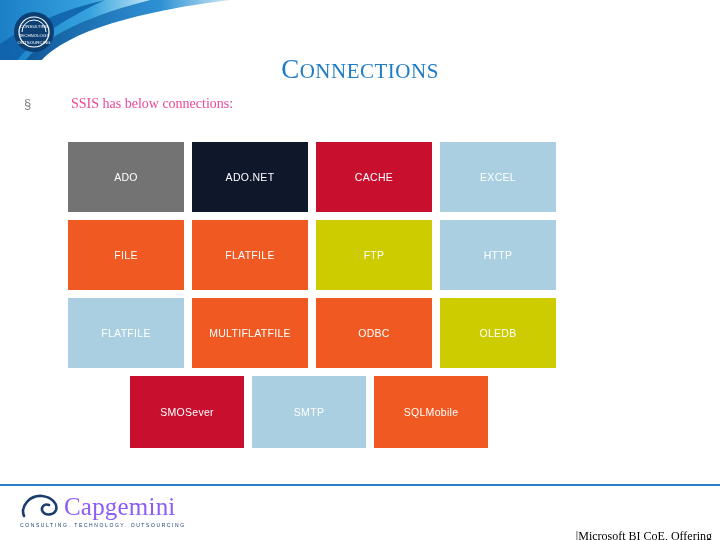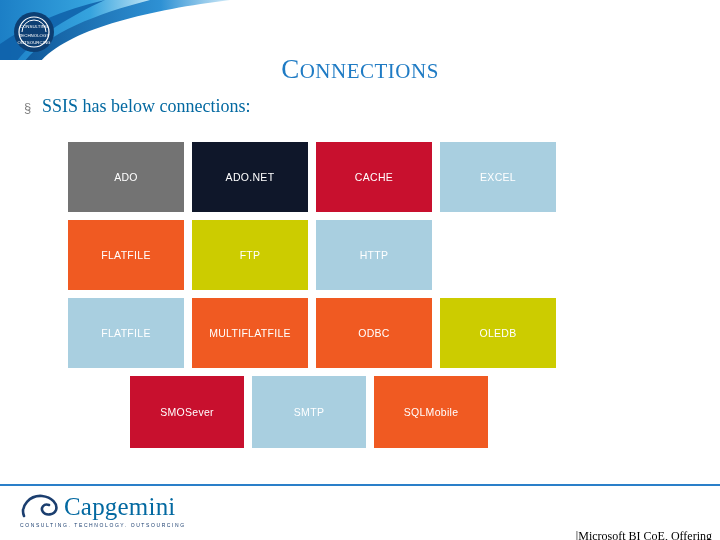--- a/index.html
+++ b/index.html
@@ -52,22 +52,23 @@
     align-items: baseline;
     font-family: "Liberation Serif", serif;
   }
   .bullet-mark {
     color: #7F7F7F;
     font-size: 13px;
     width: 18px;
     font-family: "Liberation Sans", sans-serif;
   }
   .bullet-text {
-    color: #0369a1;
-    font-size: 18px;
+    color: #ec4899;
+    font-size: 14px;
+    margin-left: 29px;
   }
 
   
   .tile-grid {
     position: absolute;
     top: 142px;
     left: 68px;
     width: 584px;
   }
   .tile-row {
@@ -118,21 +119,21 @@
   .logo-wrap {
     position: absolute;
     left: 14px;
     top: 492px;
     width: 260px;
     height: 44px;
   }
   .logo-text {
     font-family: "Liberation Serif", serif;
     font-size: 25px;
-    color: #0369a1;
+    color: #8b5cf6;
     letter-spacing: 0.2px;
     line-height: 1;
     position: absolute;
     left: 50px;
     top: 2px;
     font-weight: normal;
   }
   .logo-tag {
     position: absolute;
     left: 6px;
@@ -192,20 +193,21 @@
 <div class="tile-grid">
 
   <div class="tile-row">
     <div class="tile" style="background:#737373">ADO</div>
     <div class="tile" style="background:#0f172a">ADO.NET</div>
     <div class="tile" style="background:#C8102E">CACHE</div>
     <div class="tile" style="background:#A9CFE0">EXCEL</div>
   </div>
 
   <div class="tile-row">
+    <div class="tile" style="background:#F05A22">FILE</div>
     <div class="tile" style="background:#F05A22">FLATFILE</div>
     <div class="tile" style="background:#CCCC00">FTP</div>
     <div class="tile" style="background:#A9CFE0">HTTP</div>
   </div>
 
   <div class="tile-row">
     <div class="tile" style="background:#A9CFE0">FLATFILE</div>
     <div class="tile" style="background:#F05A22">MULTIFLATFILE</div>
     <div class="tile" style="background:#F05A22">ODBC</div>
     <div class="tile" style="background:#CCCC00">OLEDB</div>

